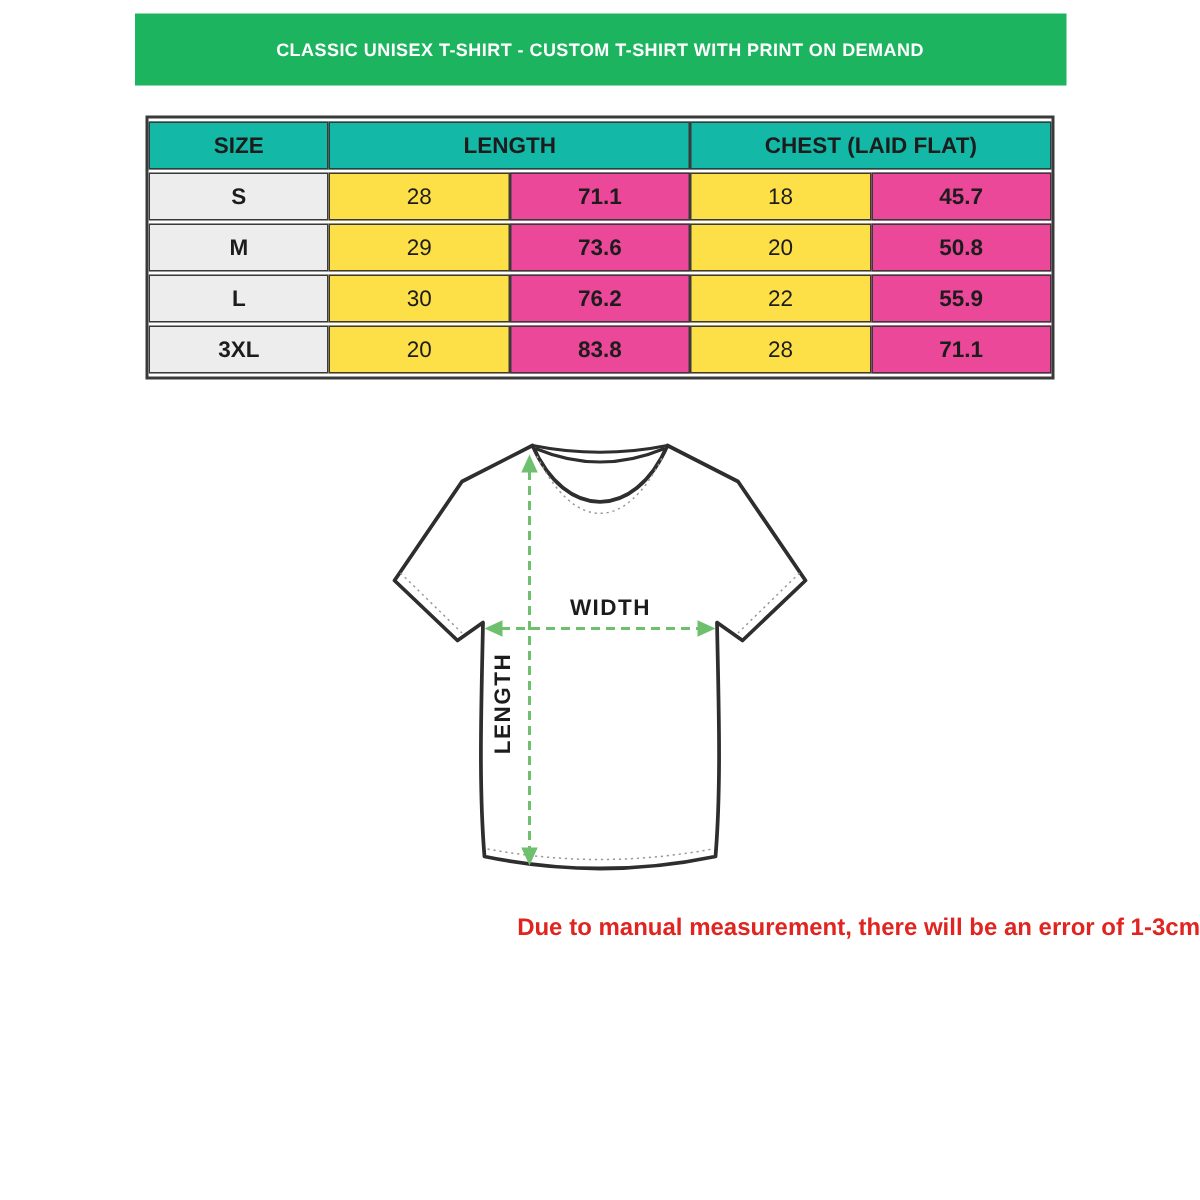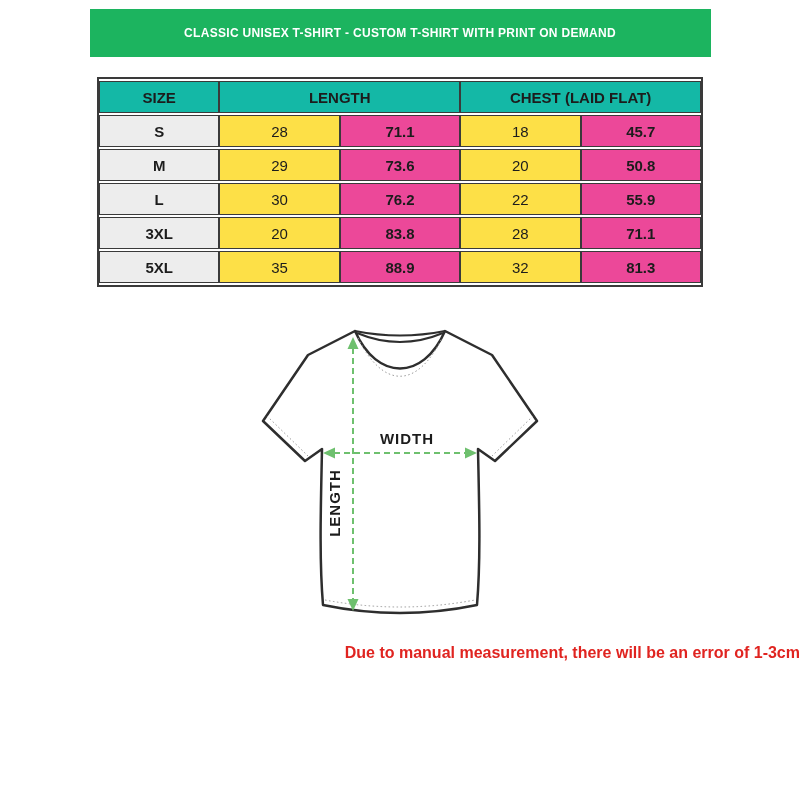--- a/index.html
+++ b/index.html
@@ -95,27 +95,20 @@
         <td class="c-in">22</td>
         <td class="c-cm">55.9</td>
       </tr>
       <tr>
         <td class="c-size">3XL</td>
         <td class="c-in">20</td>
         <td class="c-cm">83.8</td>
         <td class="c-in">28</td>
         <td class="c-cm">71.1</td>
       </tr>
-      <tr>
-        <td class="c-size">5XL</td>
-        <td class="c-in">35</td>
-        <td class="c-cm">88.9</td>
-        <td class="c-in">32</td>
-        <td class="c-cm">81.3</td>
-      </tr>
     </tbody>
   </table>
 </div>
 
 <svg class="diagram" viewBox="0 0 310 325" aria-hidden="true">
 
   <path class="shirt-line" d="M110,18 L63,42 L18,108 L60,148 L77,136
        C76,188 74,244 78,292
        Q155,308 232,292
        C236,244 234,188 233,136

